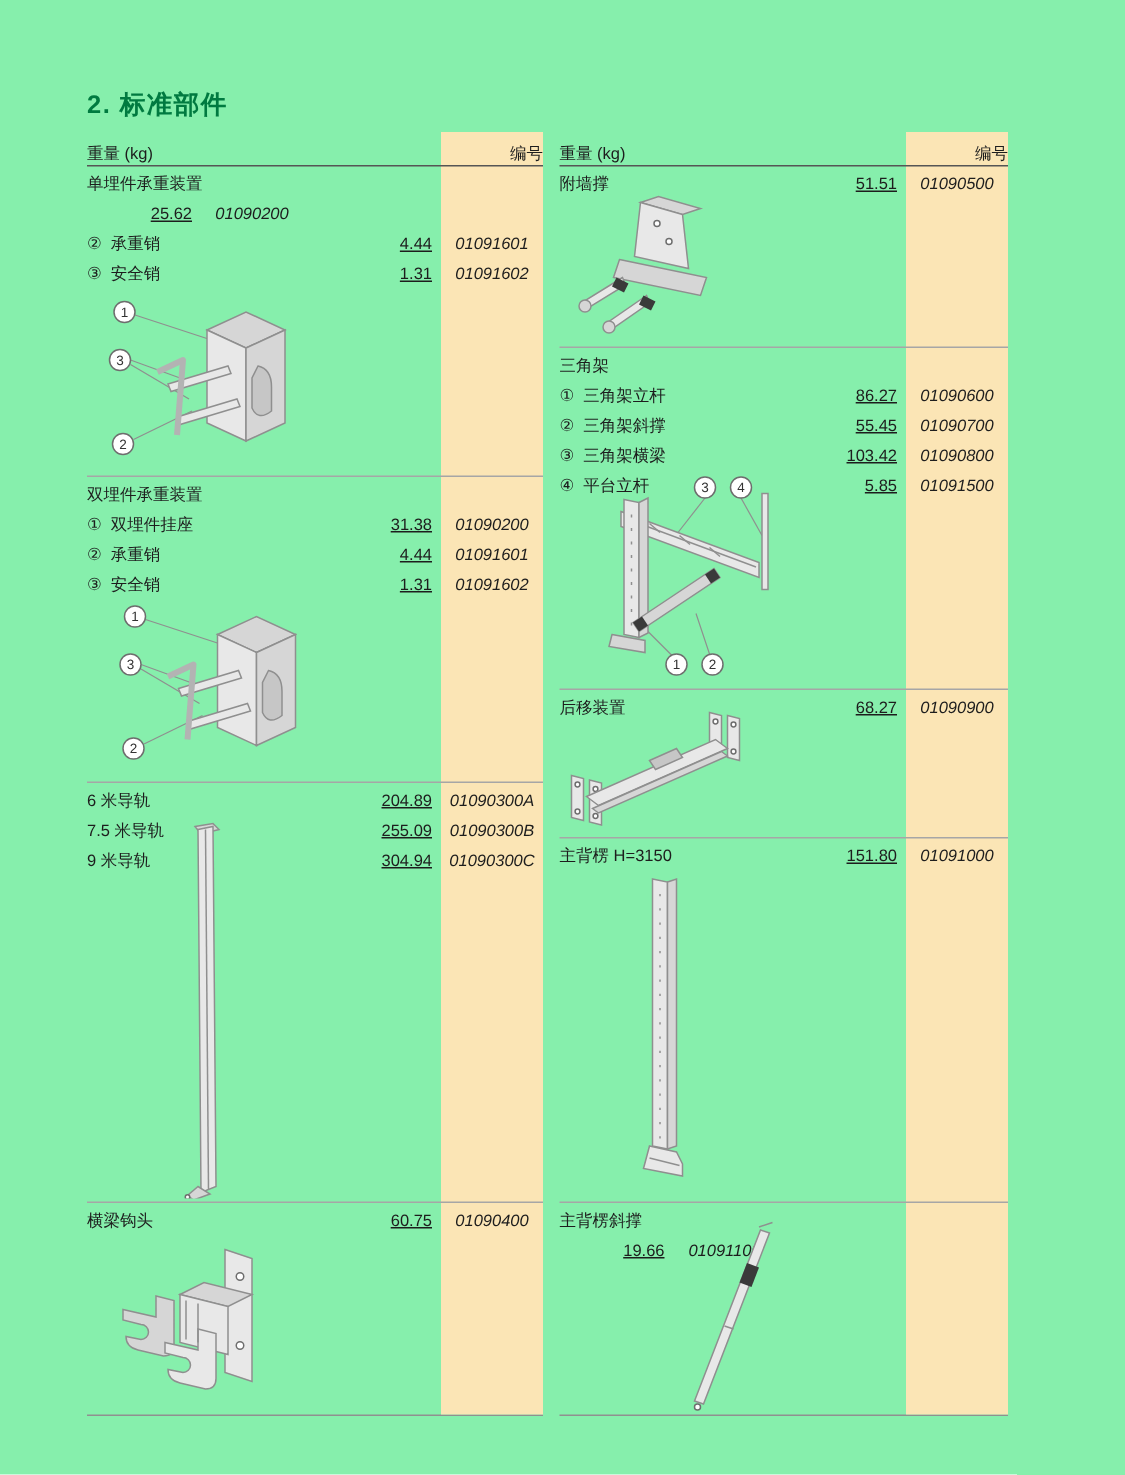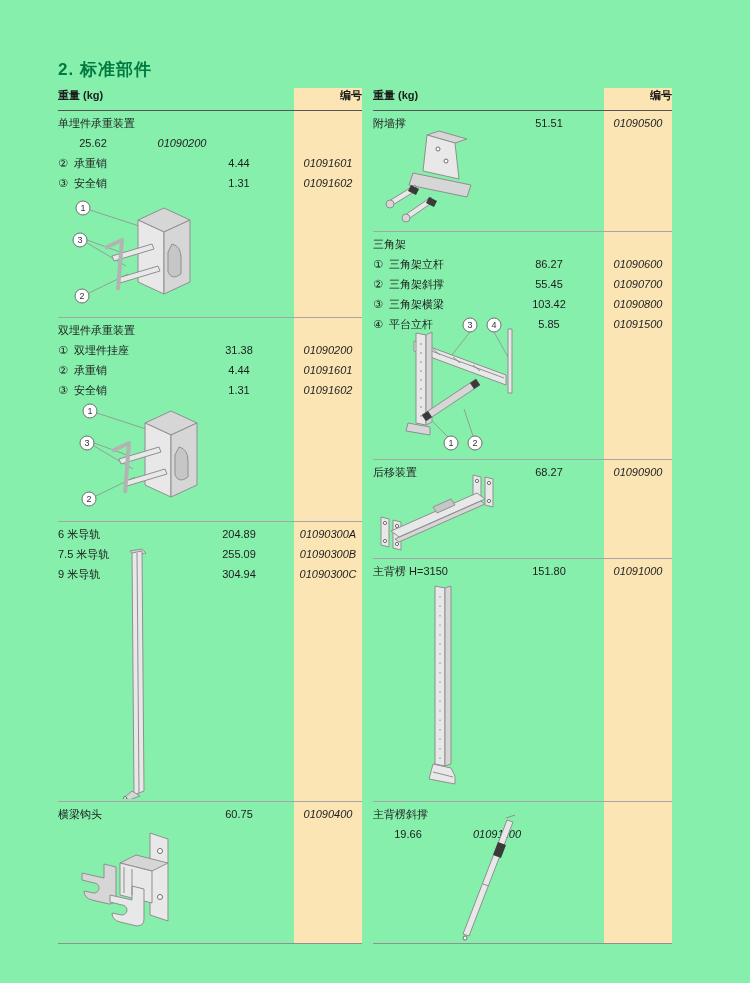--- a/index.html
+++ b/index.html
@@ -9,27 +9,27 @@
   }
   .page-title{
     position:absolute;left:58px;top:58px;font-size:17px;font-weight:bold;color:#007A40;
     letter-spacing:1px;
   }
   .ptable{position:absolute;top:88px;border-bottom:1px solid #909090;}
   .ptable.left{left:58px;width:304px;height:855px;}
   .ptable.right{left:373px;width:299px;height:855px;}
   .tan{position:absolute;top:0;bottom:0;right:0;width:68px;background:#FBE5B5;z-index:0;}
   .thead{position:relative;z-index:1;height:23px;border-bottom:1px solid #555;
-    display:flex;align-items:flex-start;box-sizing:border-box;font-weight:bold;}
+    display:flex;align-items:flex-end;box-sizing:border-box;}
   .section{position:relative;z-index:1;box-sizing:border-box;}
   .section + .section{border-top:1px solid #a6a6a6;}
   .row{display:flex;align-items:center;height:20px;font-size:11px;line-height:20px;}
   .row .lbl{flex:1;text-align:left;white-space:nowrap;}
   .row .num{margin-right:6px;}
-  .row .wt{width:70px;text-align:center;padding-right:20px;white-space:nowrap;}
+  .row .wt{width:70px;text-align:right;padding-right:6px;white-space:nowrap;text-decoration:underline;}
   .row .code{width:68px;text-align:center;white-space:nowrap;font-style:italic;}
   .thead .wt{flex:1;width:auto;font-size:11px;}
   .thead .code{font-size:11px;}
   .rows{padding-top:2px;}
   .drawing{position:absolute;}
   .callout{font-size:9px;fill:#333;}
   svg .ln{stroke:#8f8f8f;fill:none;stroke-width:1;}
   svg .f1{fill:#e8e8e8;stroke:#8f8f8f;stroke-width:1;}
   svg .f2{fill:#d6d6d6;stroke:#8f8f8f;stroke-width:1;}
   svg .f3{fill:#c6c6c6;stroke:#8f8f8f;stroke-width:1;}

